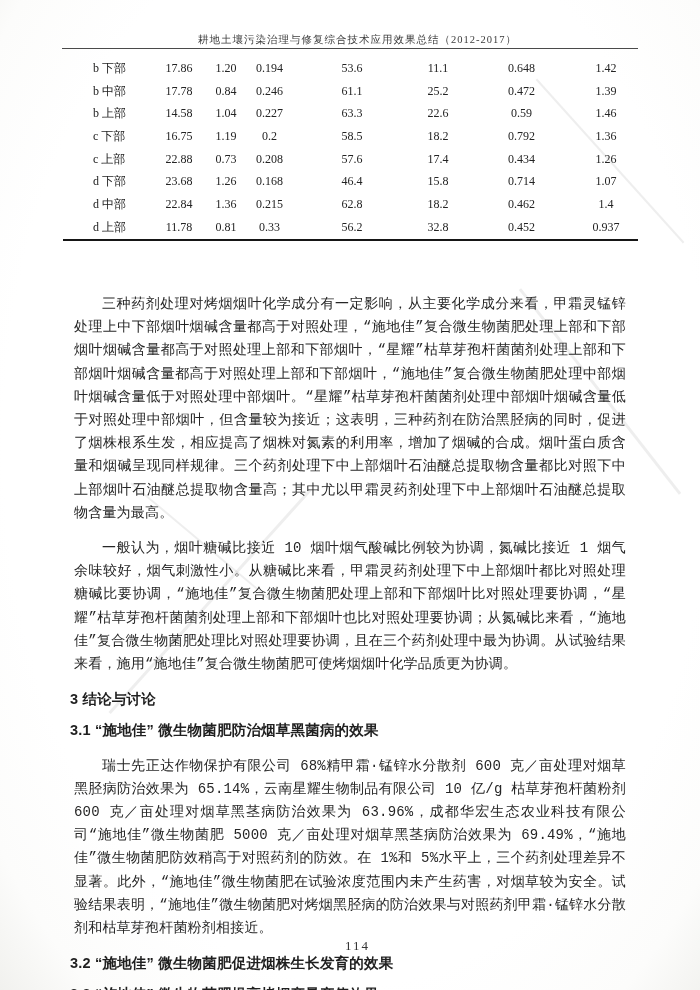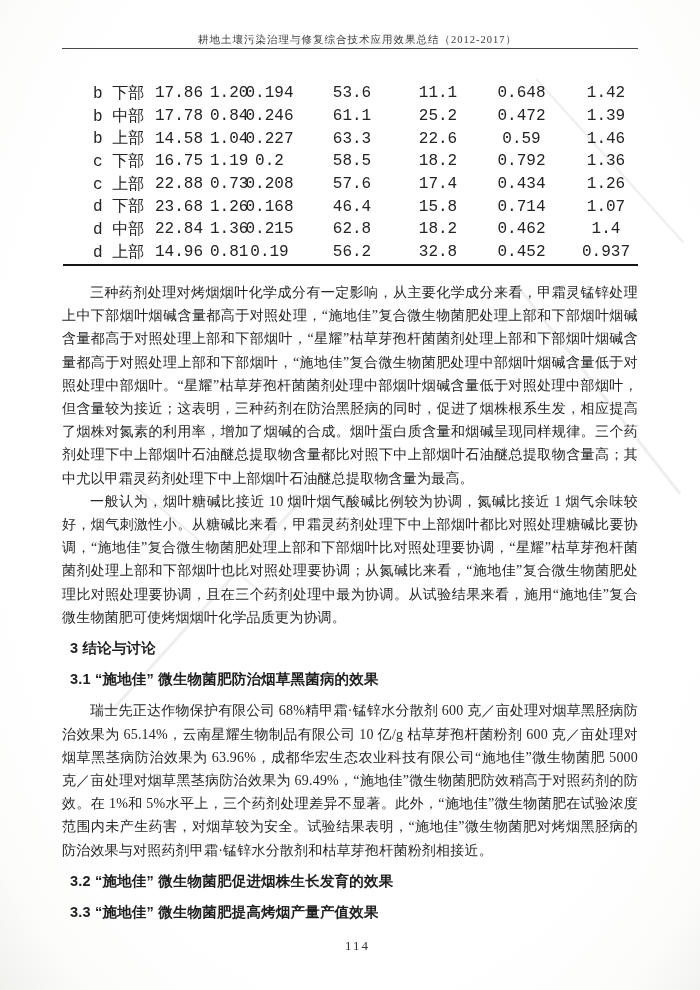--- a/index.html
+++ b/index.html
@@ -19,38 +19,37 @@
   .running-head{
     position:absolute;top:33px;left:0;width:100%;
     text-align:center;font-size:10.5px;letter-spacing:1px;color:#3c3c3c;
   }
   .head-rule{
     position:absolute;top:48px;left:62px;width:576px;height:1px;
     background:#4a4a4a;
   }
   
   table.chem{
-    position:absolute;top:82px;left:63px;width:575px;
+    position:absolute;top:57px;left:63px;width:575px;
     border-collapse:collapse;table-layout:fixed;
-    font-size:16px;color:#232323;
+    font-size:12px;color:#232323;
     border-bottom:2px solid #161616;
-    font-family:Liberation Mono, monospace;
   }
   table.chem td{
     height:22.7px;padding:0;text-align:center;vertical-align:middle;
     white-space:nowrap;overflow:visible;
   }
   table.chem td.lbl{text-align:left;padding-left:30px;}
   
   .content{
     position:absolute;top:281px;left:62px;width:576px;
     font-size:14px;line-height:23.2px;letter-spacing:0.2px;
     text-align:justify;color:#262626;
   }
-  .content p{margin:0;text-indent:2em;}
+  .content p{margin:12px;text-indent:2em;font-family:Liberation Mono, monospace;}
   .content .hd{
     margin:8px;font-size:14.5px;font-weight:700;text-indent:0;
     font-family:"Liberation Sans","DejaVu Sans",sans-serif;
     color:#1f1f1f;letter-spacing:0.2px;
   }
   
   .page-number{
     position:absolute;top:938px;left:0;width:100%;
     text-align:center;font-size:13px;letter-spacing:2px;color:#333;
   }
@@ -151,23 +150,23 @@
           <td>22.84</td>
           <td>1.36</td>
           <td>0.215</td>
           <td>62.8</td>
           <td>18.2</td>
           <td>0.462</td>
           <td>1.4</td>
         </tr>
         <tr>
           <td class="lbl">d 上部</td>
-          <td>14.96</td>
+          <td>11.78</td>
           <td>0.81</td>
-          <td>0.19</td>
+          <td>0.33</td>
           <td>56.2</td>
           <td>32.8</td>
           <td>0.452</td>
           <td>0.937</td>
         </tr>
       </tbody>
   </table>
 
   <div class="content">
     <p>三种药剂处理对烤烟烟叶化学成分有一定影响，从主要化学成分来看，甲霜灵锰锌处理上中下部烟叶烟碱含量都高于对照处理，“施地佳”复合微生物菌肥处理上部和下部烟叶烟碱含量都高于对照处理上部和下部烟叶，“星耀”枯草芽孢杆菌菌剂处理上部和下部烟叶烟碱含量都高于对照处理上部和下部烟叶，“施地佳”复合微生物菌肥处理中部烟叶烟碱含量低于对照处理中部烟叶。“星耀”枯草芽孢杆菌菌剂处理中部烟叶烟碱含量低于对照处理中部烟叶，但含量较为接近；这表明，三种药剂在防治黑胫病的同时，促进了烟株根系生发，相应提高了烟株对氮素的利用率，增加了烟碱的合成。烟叶蛋白质含量和烟碱呈现同样规律。三个药剂处理下中上部烟叶石油醚总提取物含量都比对照下中上部烟叶石油醚总提取物含量高；其中尤以甲霜灵药剂处理下中上部烟叶石油醚总提取物含量为最高。</p>

